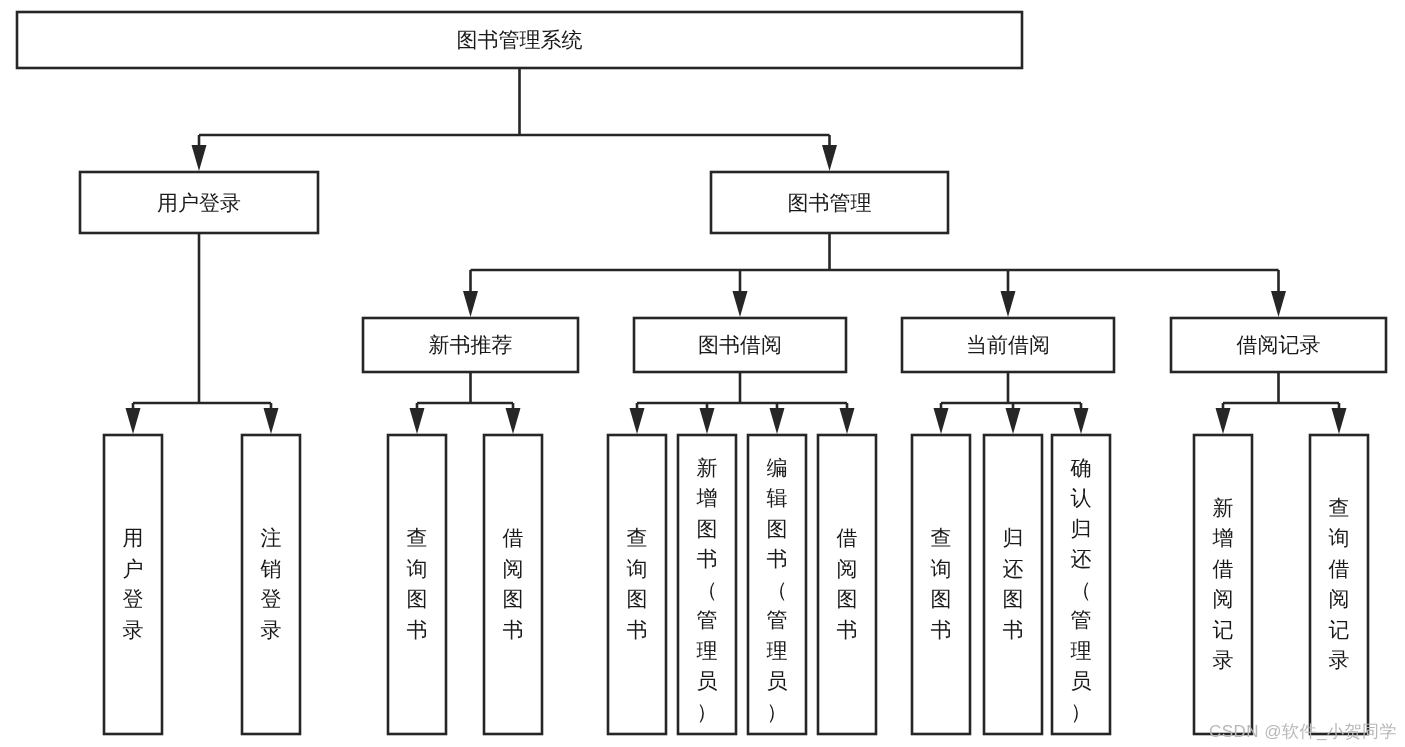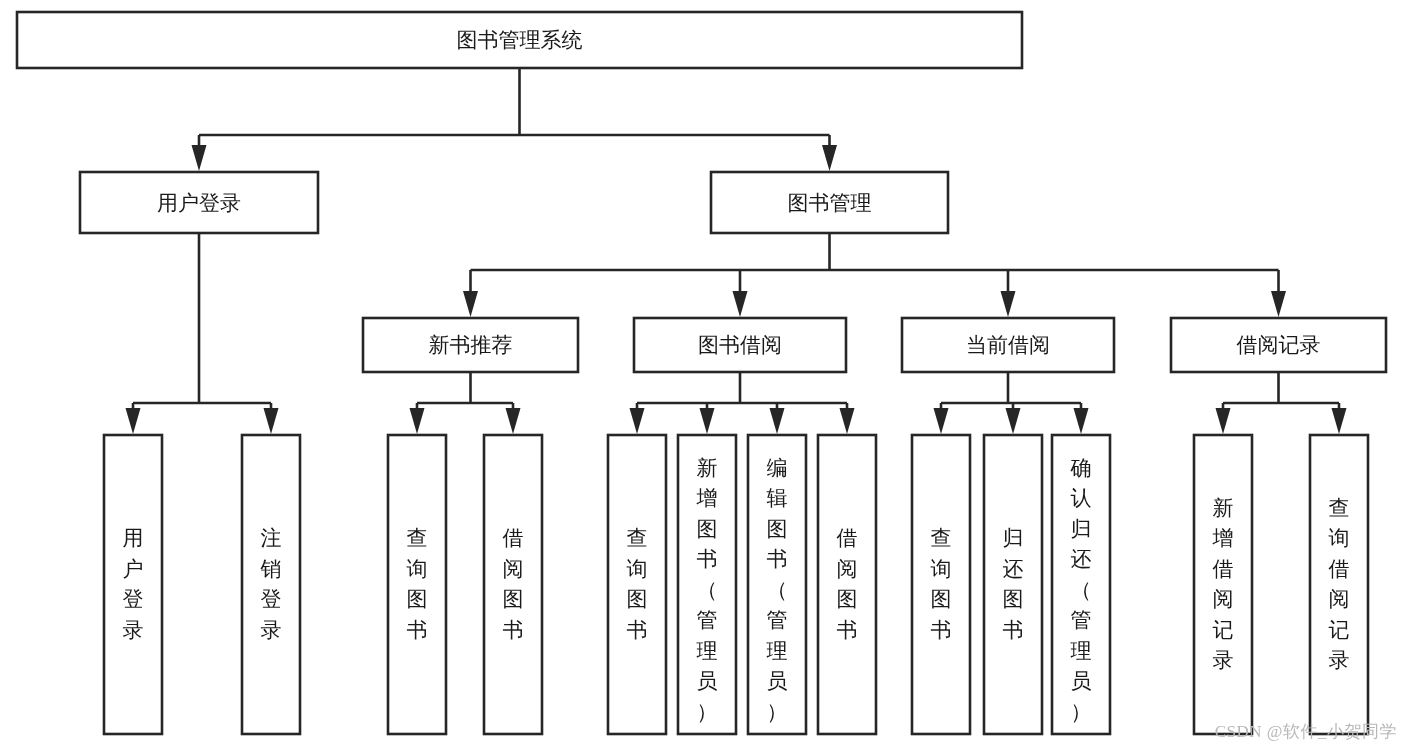--- a/index.html
+++ b/index.html
@@ -54,21 +54,21 @@
     stroke-linecap: butt;
   }
   .arrow-head {
     fill: #262626;
     stroke: none;
   }
   .watermark-text {
     position: absolute;
     right: 8px;
     bottom: 4px;
-    font-family: Liberation Serif, serif;
+    font-family: Liberation Sans, sans-serif;
     font-size: 17px;
     color: #b8b8b8;
     letter-spacing: 0.5px;
     white-space: nowrap;
     user-select: none;
   }
 </style>
 </head>
 <body>
 

